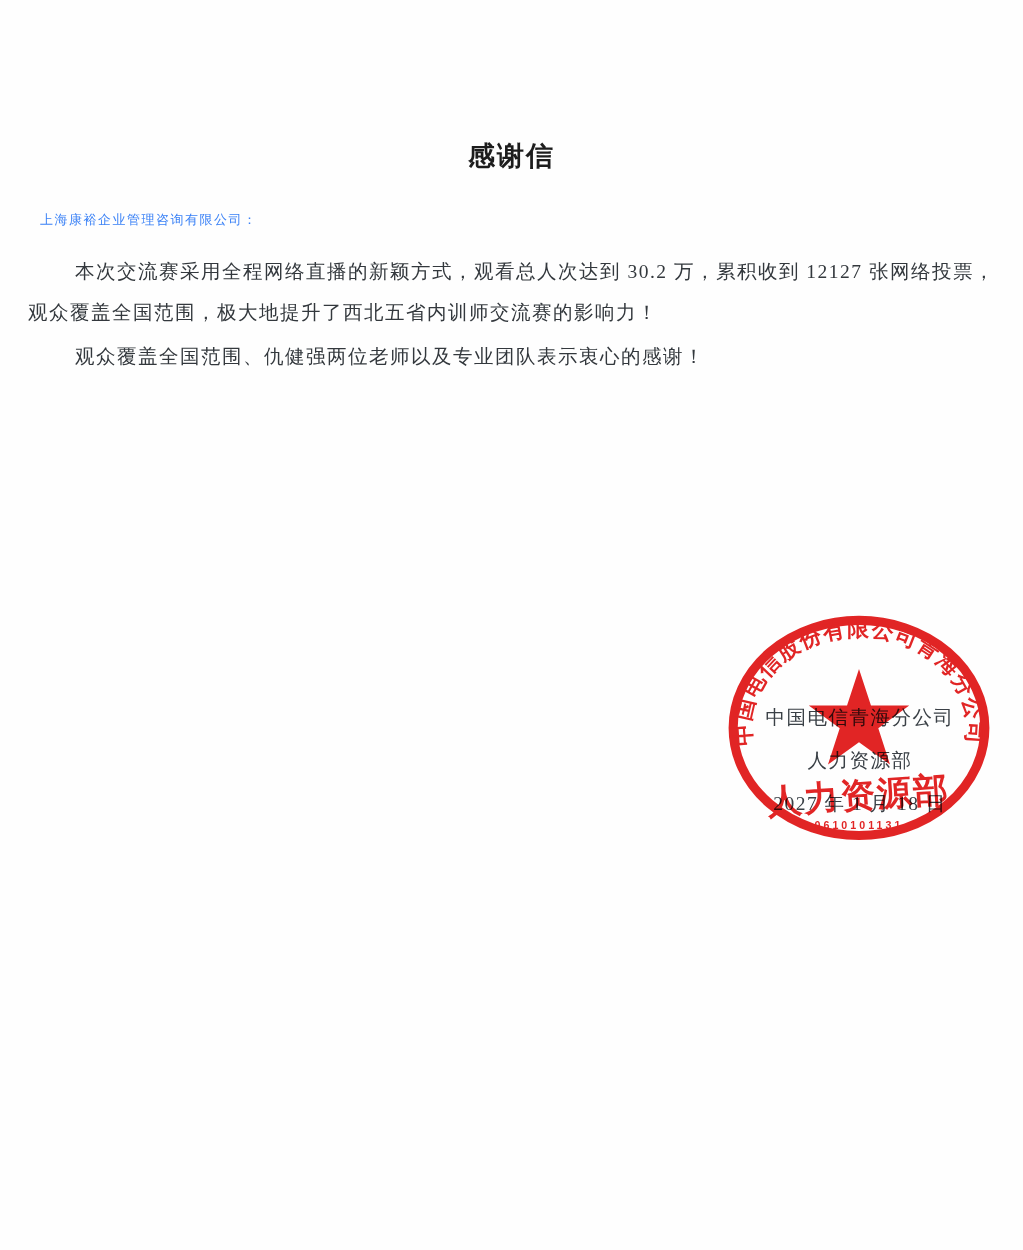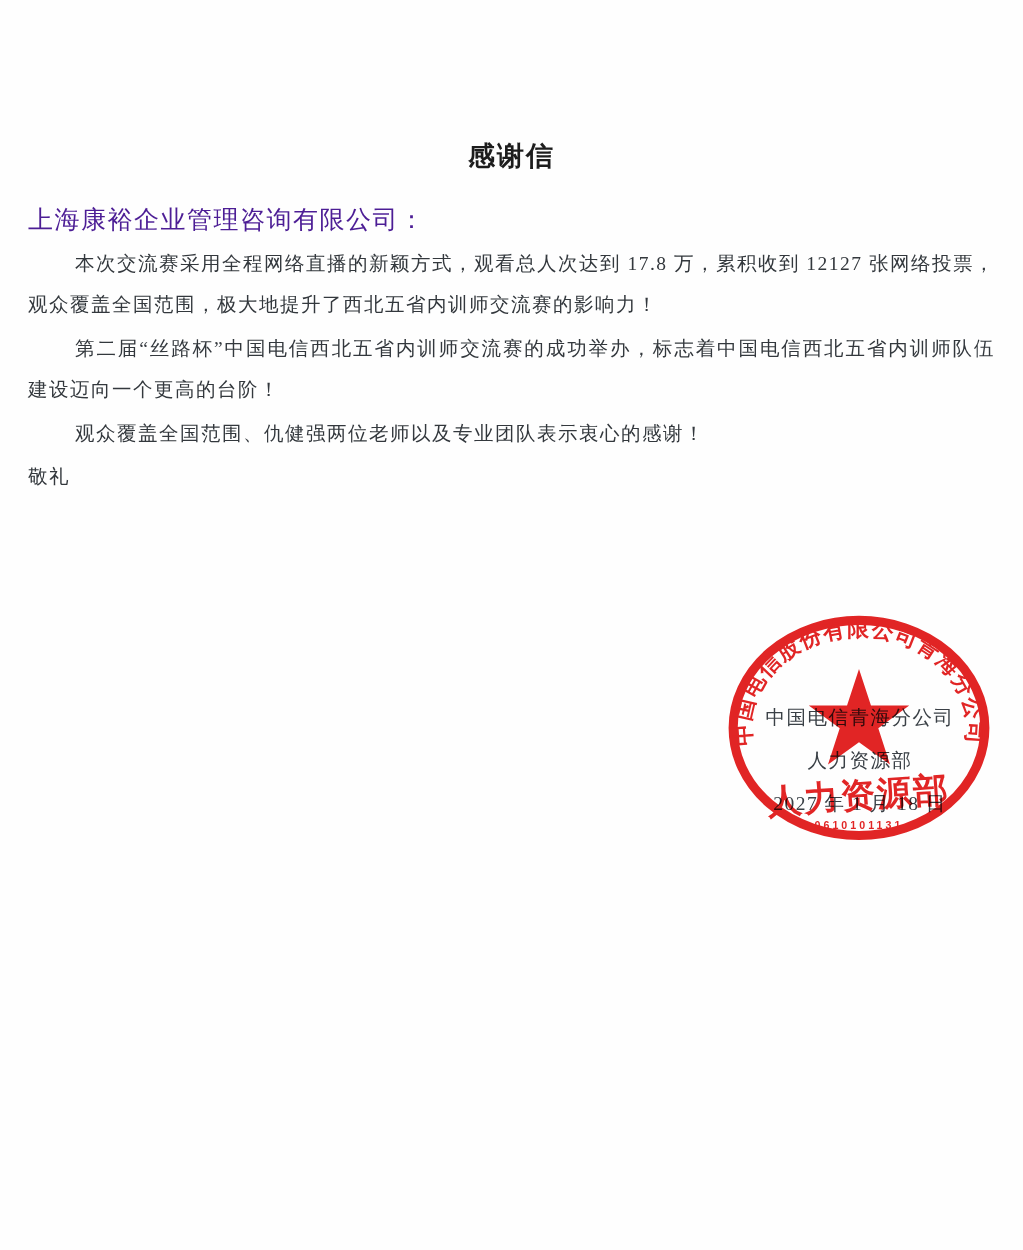--- a/index.html
+++ b/index.html
@@ -25,25 +25,25 @@
   .title {
     text-align: center;
     font-family: "Liberation Sans", sans-serif;
     font-weight: bold;
     font-size: 27px;
     letter-spacing: 2px;
     color: #1d1d1d;
     margin: 0 0 26px 0;
   }
   .salutation {
-    font-size: 25px;
+    font-size: 13px;
     letter-spacing: 1.5px;
     line-height: 40px;
-    margin: 0;
-    color: #4c1d95;
+    margin: 12px;
+    color: #3b82f6;
   }
   .para {
     font-size: 19.5px;
     letter-spacing: 1.5px;
     line-height: 40.5px;
     text-align: justify;
     text-indent: 47px;
     margin: 4px 0 0 0;
     color: #33383d;
   }
@@ -92,25 +92,23 @@
 </head>
 <body>
 
 <div class="page">
 
   <div class="letter">
     <h1 class="title">感谢信</h1>
 
     <p class="salutation">上海康裕企业管理咨询有限公司：</p>
 
-    <p class="para">本次交流赛采用全程网络直播的新颖方式，观看总人次达到 17.8 万，累积收到 12127 张网络投票，观众覆盖全国范围，极大地提升了西北五省内训师交流赛的影响力！</p>
-    <p class="para">第二届“丝路杯”中国电信西北五省内训师交流赛的成功举办，标志着中国电信西北五省内训师队伍建设迈向一个更高的台阶！</p>
+    <p class="para">本次交流赛采用全程网络直播的新颖方式，观看总人次达到 30.2 万，累积收到 12127 张网络投票，观众覆盖全国范围，极大地提升了西北五省内训师交流赛的影响力！</p>
     <p class="para">观众覆盖全国范围、仇健强两位老师以及专业团队表示衷心的感谢！</p>
 
-    <p class="closing-jingli">敬礼</p>
   </div>
 
   <div class="signature-block">
     <div>中国电信青海分公司</div>
     <div>人力资源部</div>
     <div>2027 年 1 月 18 日</div>
   </div>
 
   <svg class="stamp" viewBox="0 0 270 240" aria-hidden="true">
 

